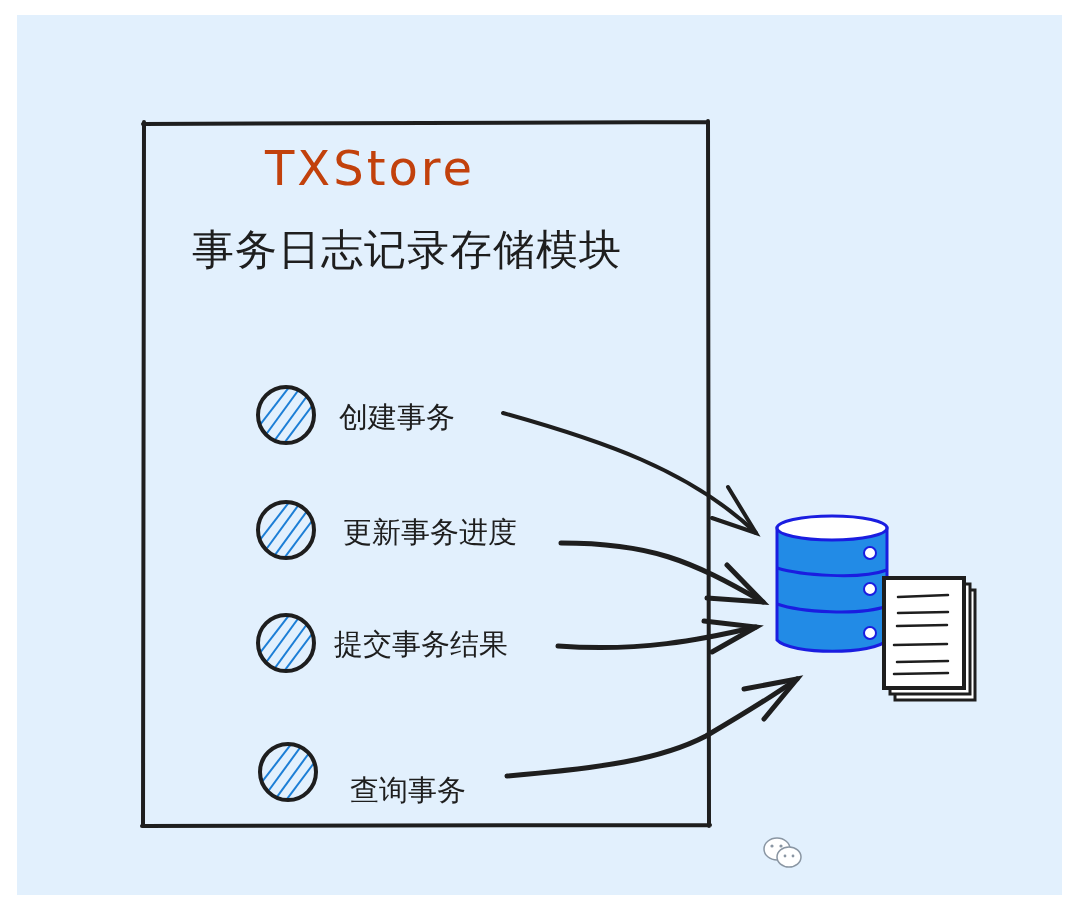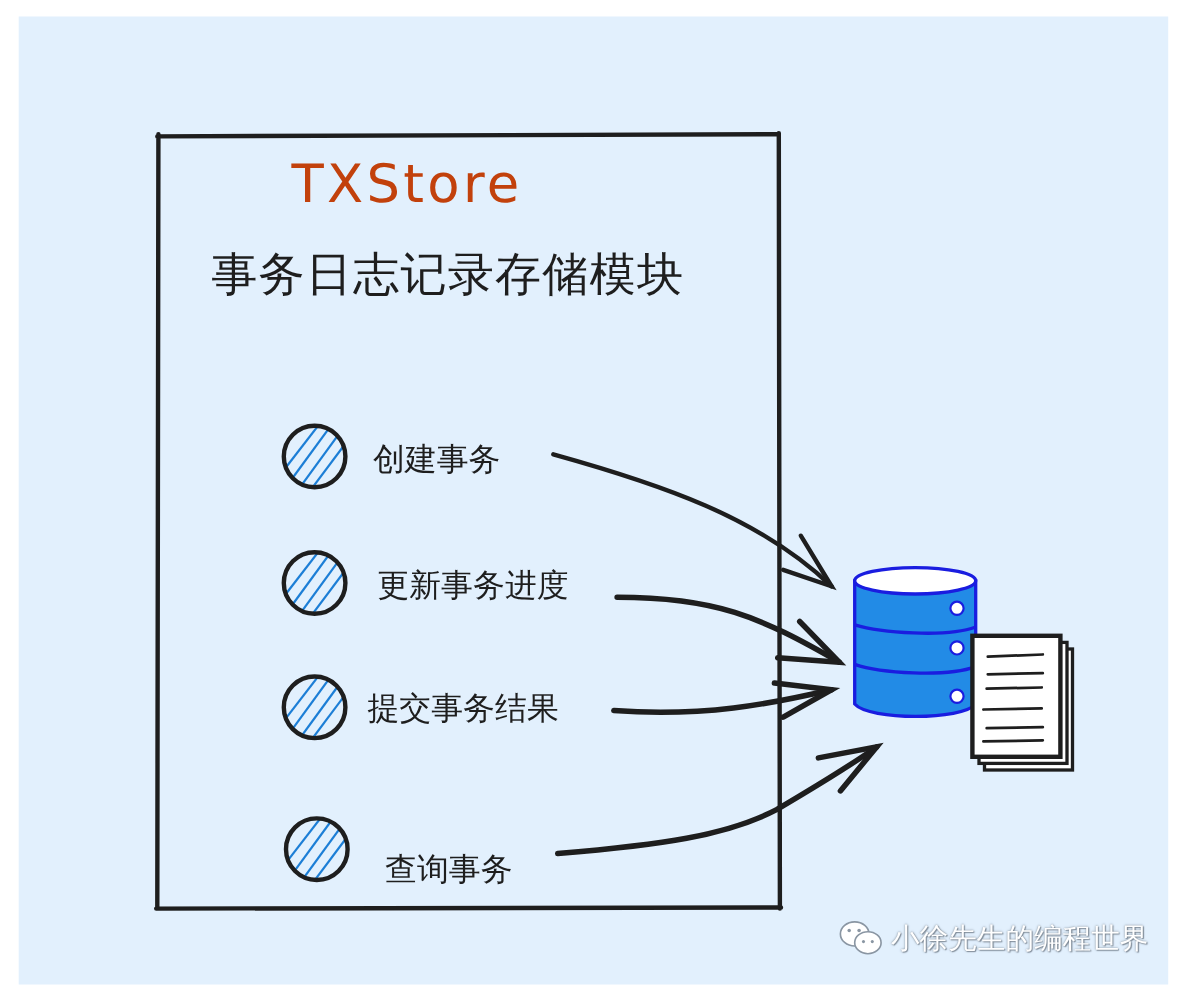--- a/index.html
+++ b/index.html
@@ -182,14 +182,13 @@
 
 <div class="watermark">
   <svg width="42" height="36" viewBox="0 0 42 36">
     <ellipse cx="15" cy="14" rx="13" ry="11" fill="#ffffff" stroke="#8a96a3" stroke-width="1.5"></ellipse>
     <ellipse cx="27" cy="22" rx="12" ry="10" fill="#ffffff" stroke="#8a96a3" stroke-width="1.5"></ellipse>
     <circle cx="10" cy="11" r="1.6" fill="#8a96a3"></circle>
     <circle cx="19" cy="11" r="1.6" fill="#8a96a3"></circle>
     <circle cx="23" cy="21" r="1.4" fill="#8a96a3"></circle>
     <circle cx="31" cy="21" r="1.4" fill="#8a96a3"></circle>
   </svg>
-  <span>小徐先生的编程世界</span>
 </div>
 
 </body></html>

